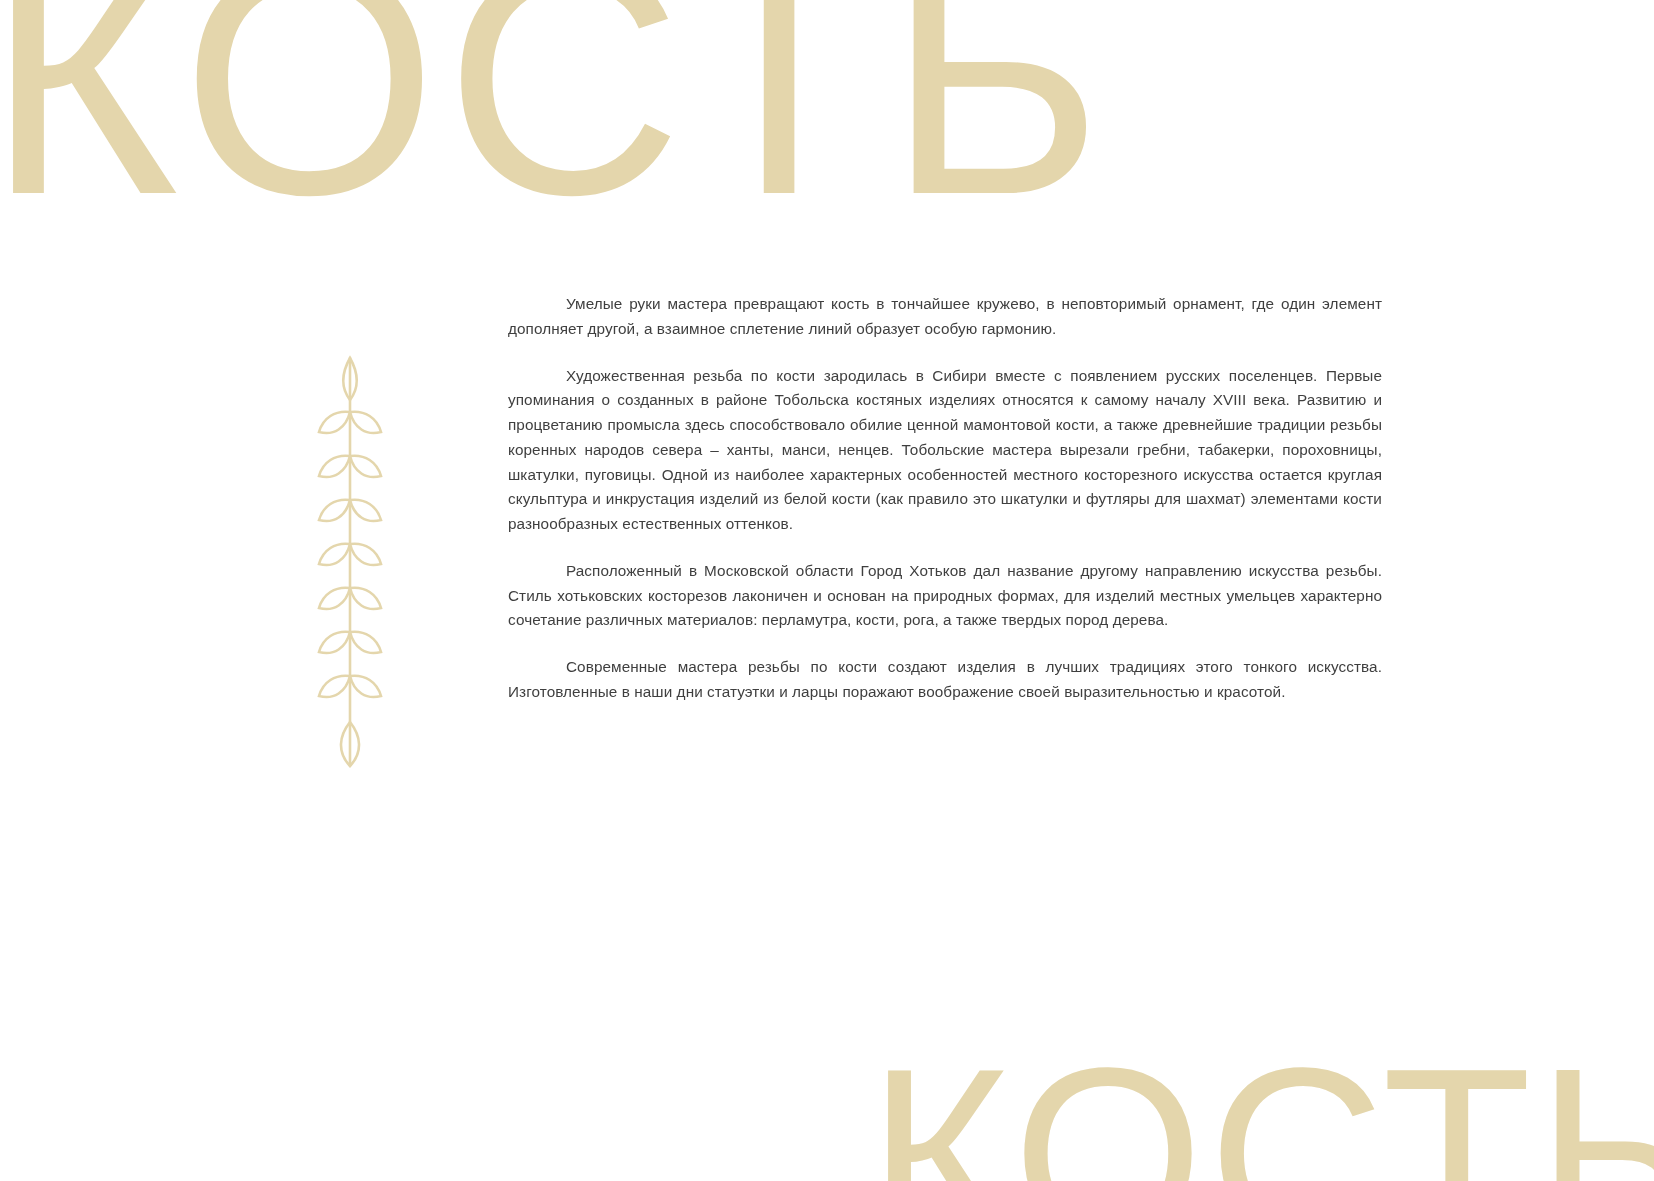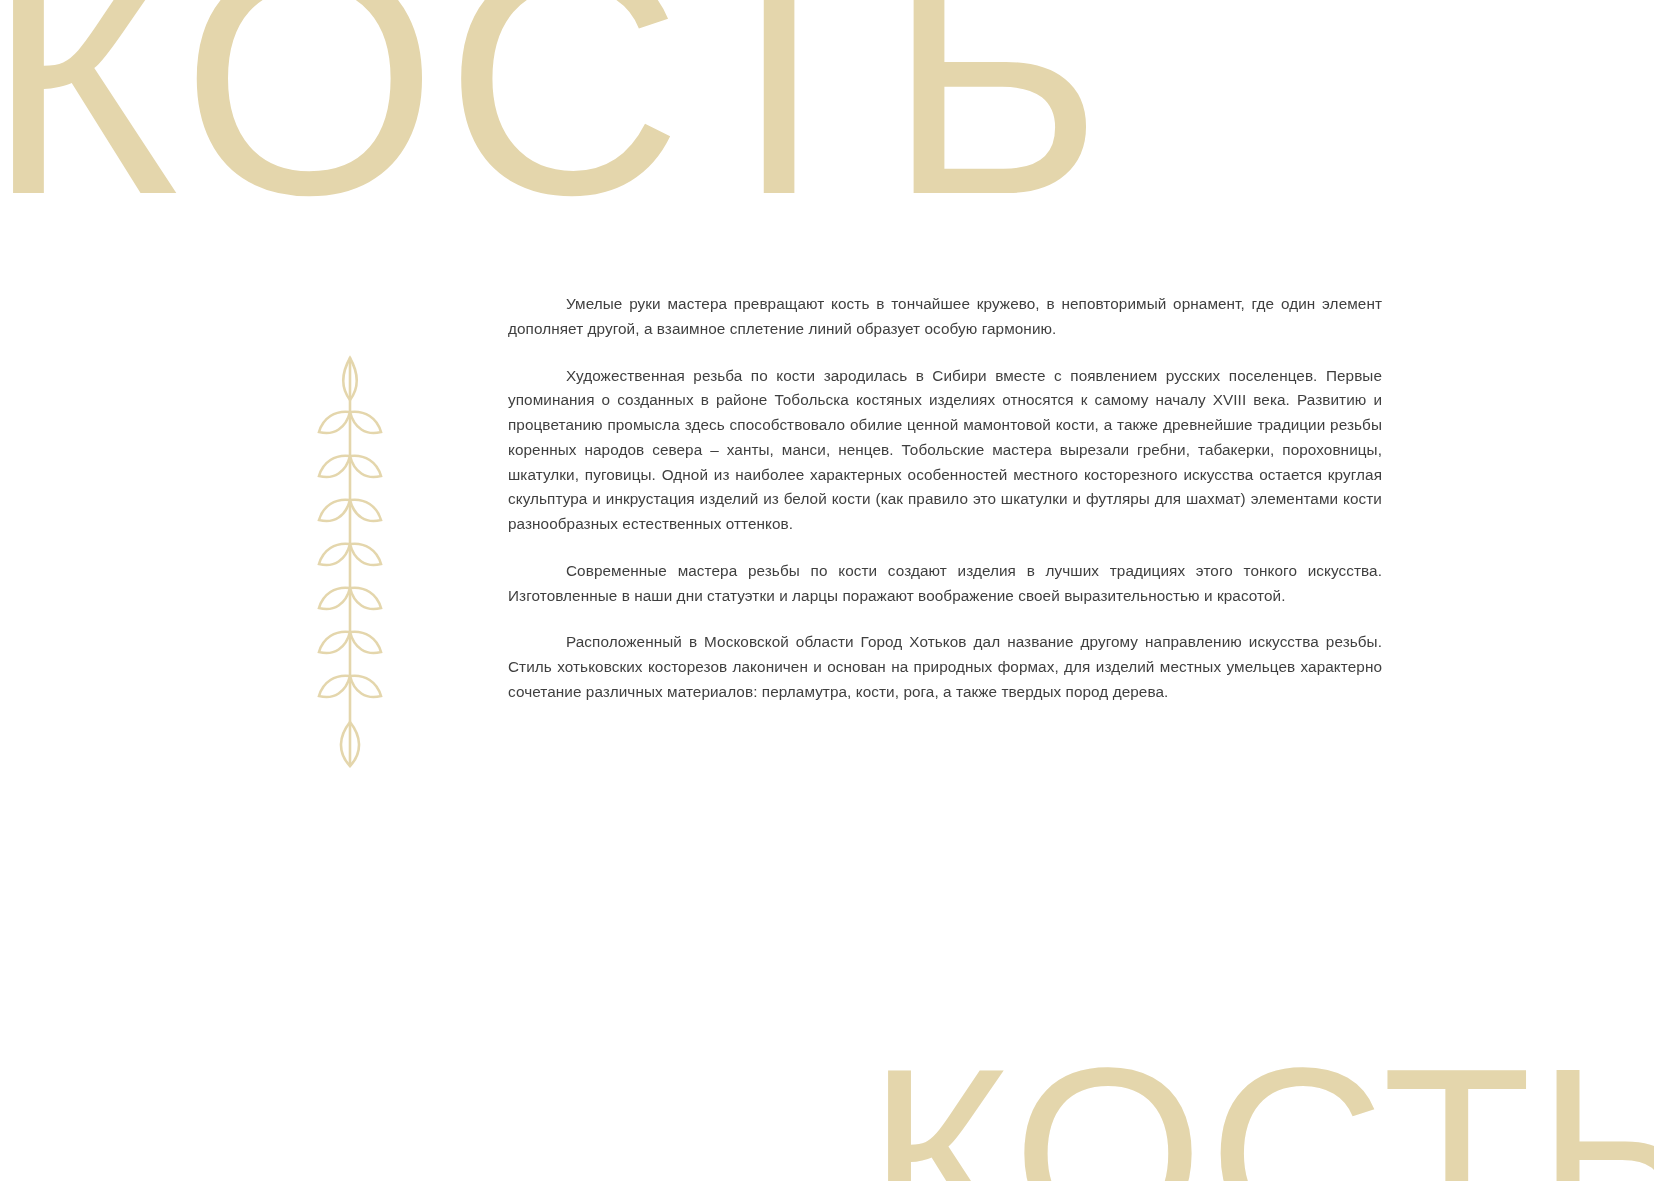--- a/index.html
+++ b/index.html
@@ -108,15 +108,15 @@
       <path d="M55 336 C70 334 82 342 86 356 C71 360 59 352 55 336 Z"></path>
 
       <path d="M55 382 C44 396 42 412 55 426 C68 412 66 396 55 382 Z"></path>
     </g>
   </svg>
 </div>
 
 <div class="article">
   <p class="lead">Умелые руки мастера превращают кость в тончайшее кружево, в неповторимый орнамент, где один элемент дополняет другой, а  взаимное сплетение линий образует особую гармонию.</p>
   <p>Художественная резьба по кости зародилась в Сибири вместе с появлением русских поселенцев. Первые упоминания о созданных в районе Тобольска костяных изделиях относятся к самому началу XVIII века. Развитию и процветанию промысла здесь способствовало обилие ценной мамонтовой кости, а также древнейшие традиции резьбы коренных народов севера – ханты, манси, ненцев. Тобольские мастера вырезали гребни, табакерки, пороховницы, шкатулки, пуговицы. Одной из наиболее характерных особенностей местного косторезного искусства остается круглая скульптура и инкрустация изделий из белой кости (как правило это шкатулки и футляры для шахмат) элементами кости разнообразных естественных оттенков.</p>
+  <p>Расположенный в Московской области Город Хотьков дал название другому направлению искусства резьбы. Стиль хотьковских косторезов лаконичен и основан на природных формах, для изделий местных умельцев характерно сочетание различных материалов: перламутра, кости, рога, а также твердых пород дерева.</p>
   <p>Современные мастера резьбы по кости создают изделия в лучших традициях этого тонкого искусства. Изготовленные в наши дни статуэтки и ларцы поражают воображение своей выразительностью и красотой.</p>
-  <p>Расположенный в Московской области Город Хотьков дал название другому направлению искусства резьбы. Стиль хотьковских косторезов лаконичен и основан на природных формах, для изделий местных умельцев характерно сочетание различных материалов: перламутра, кости, рога, а также твердых пород дерева.</p>
 </div>
 
 </body></html>

